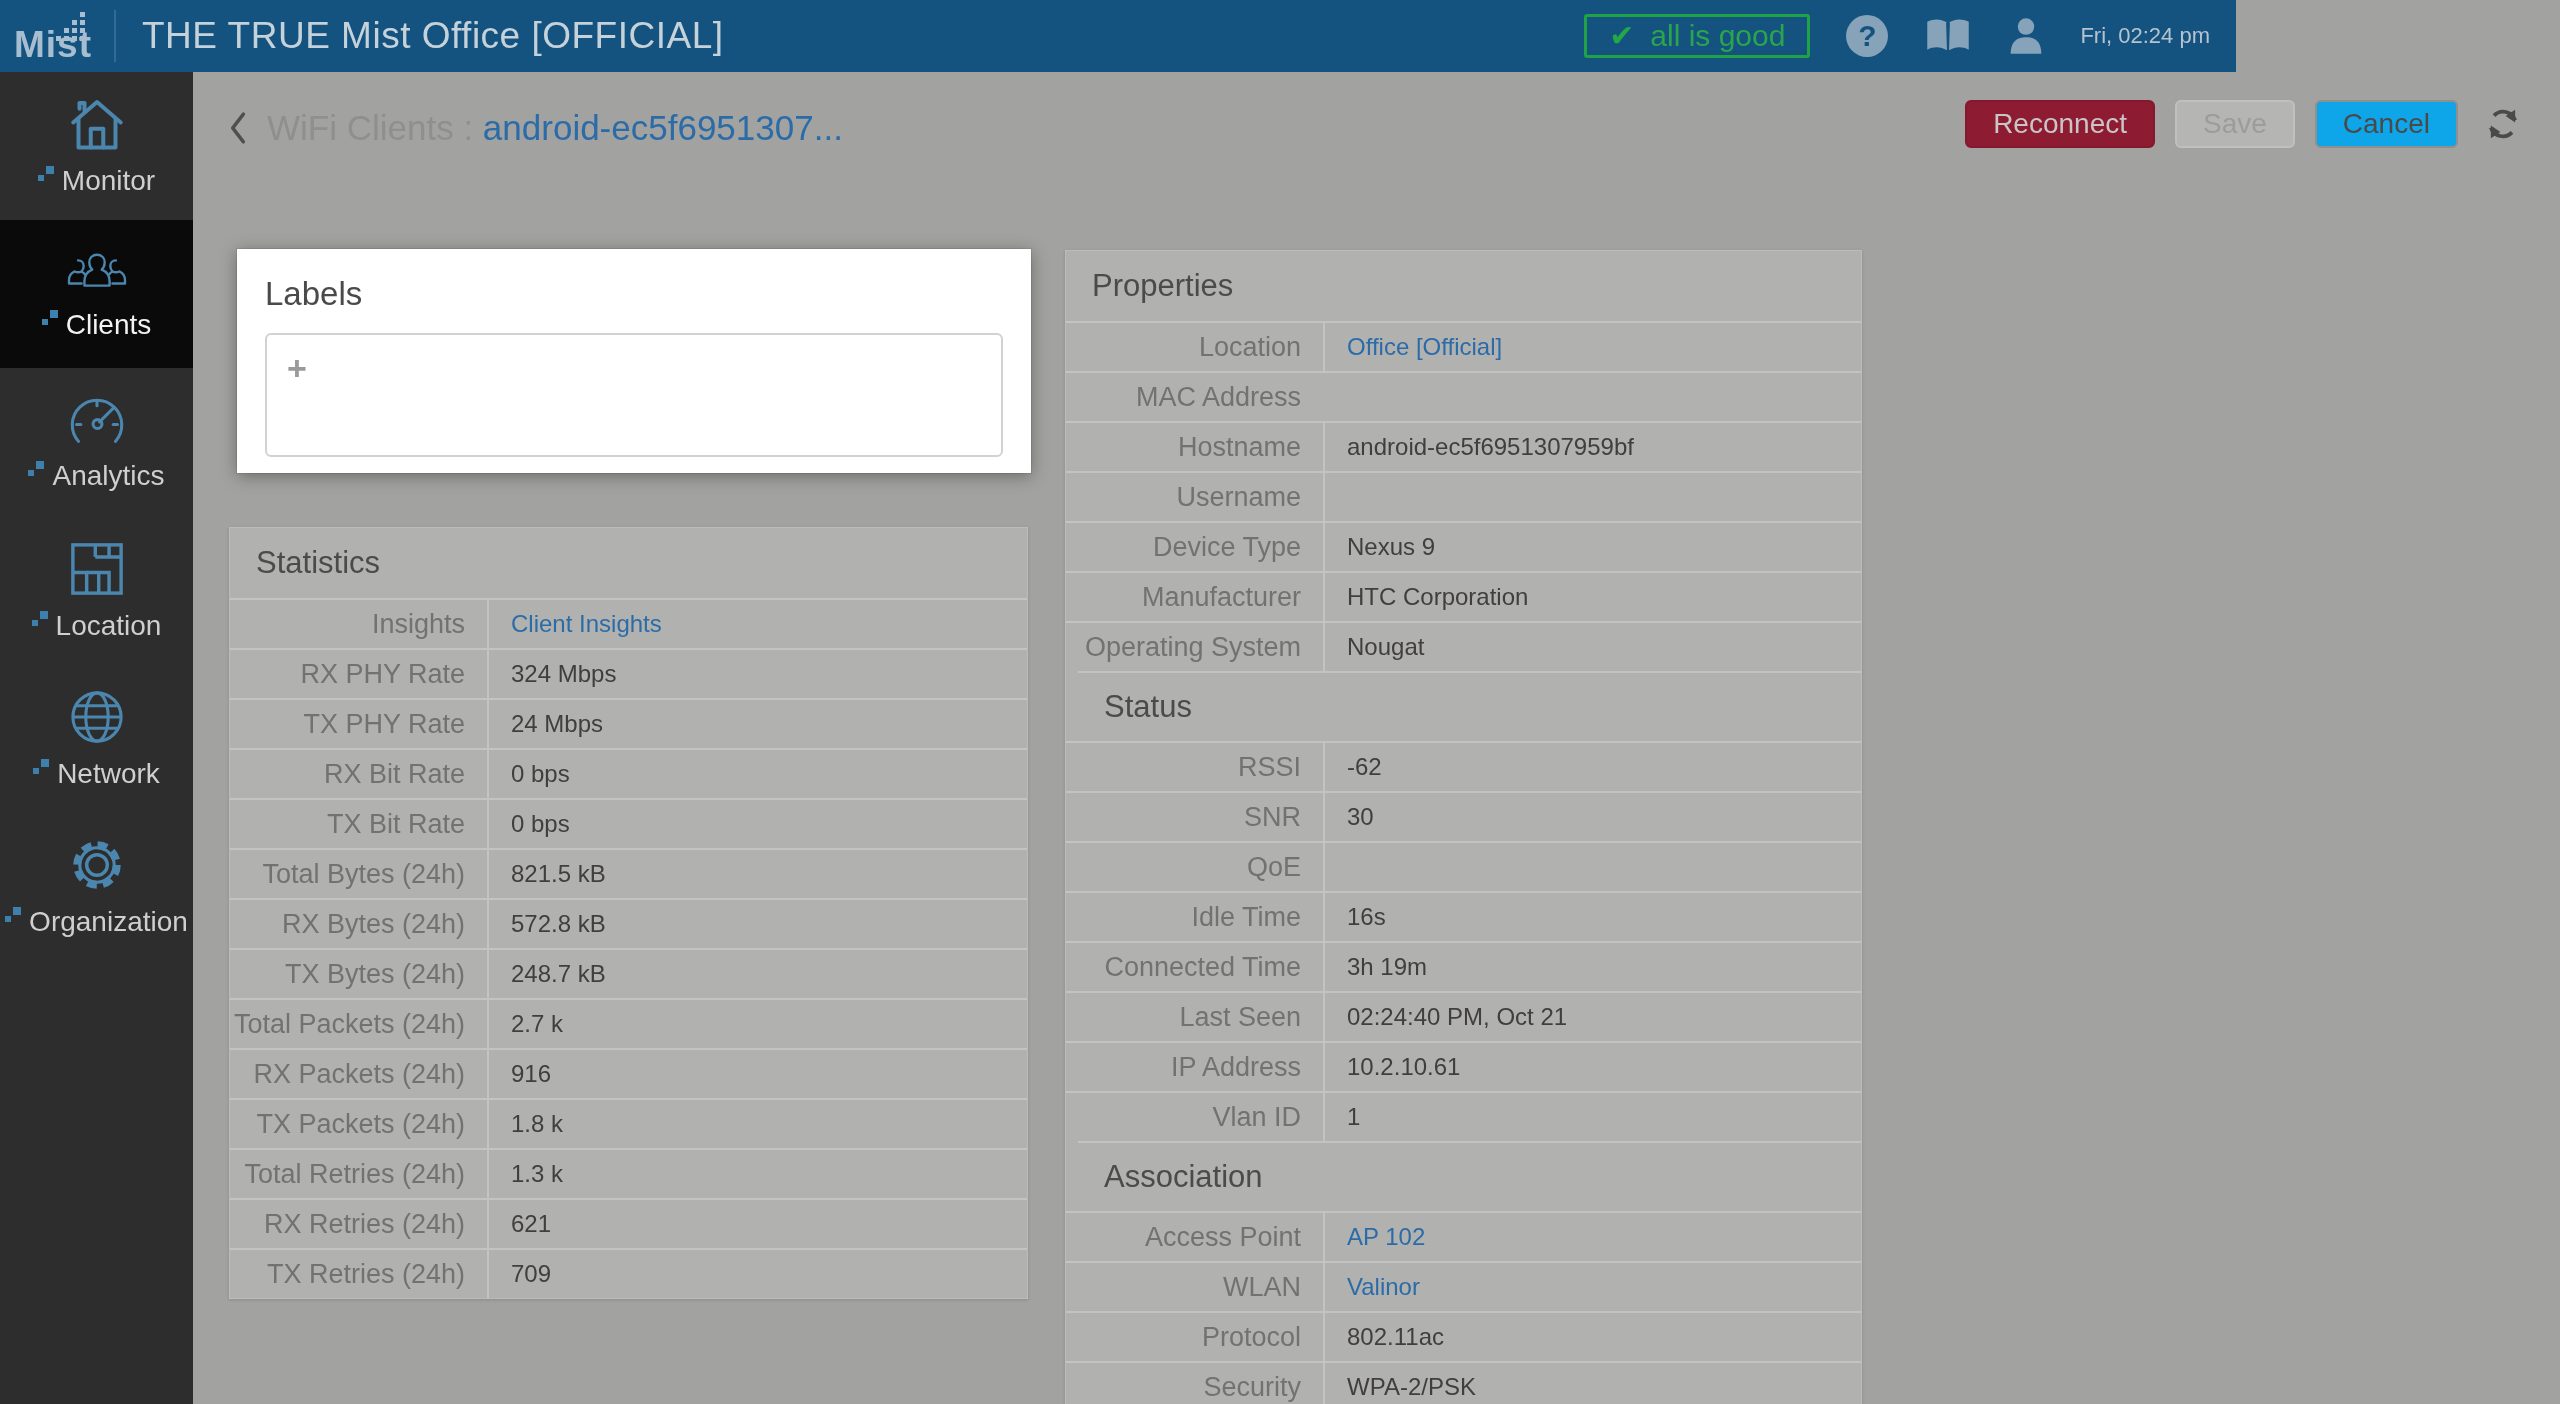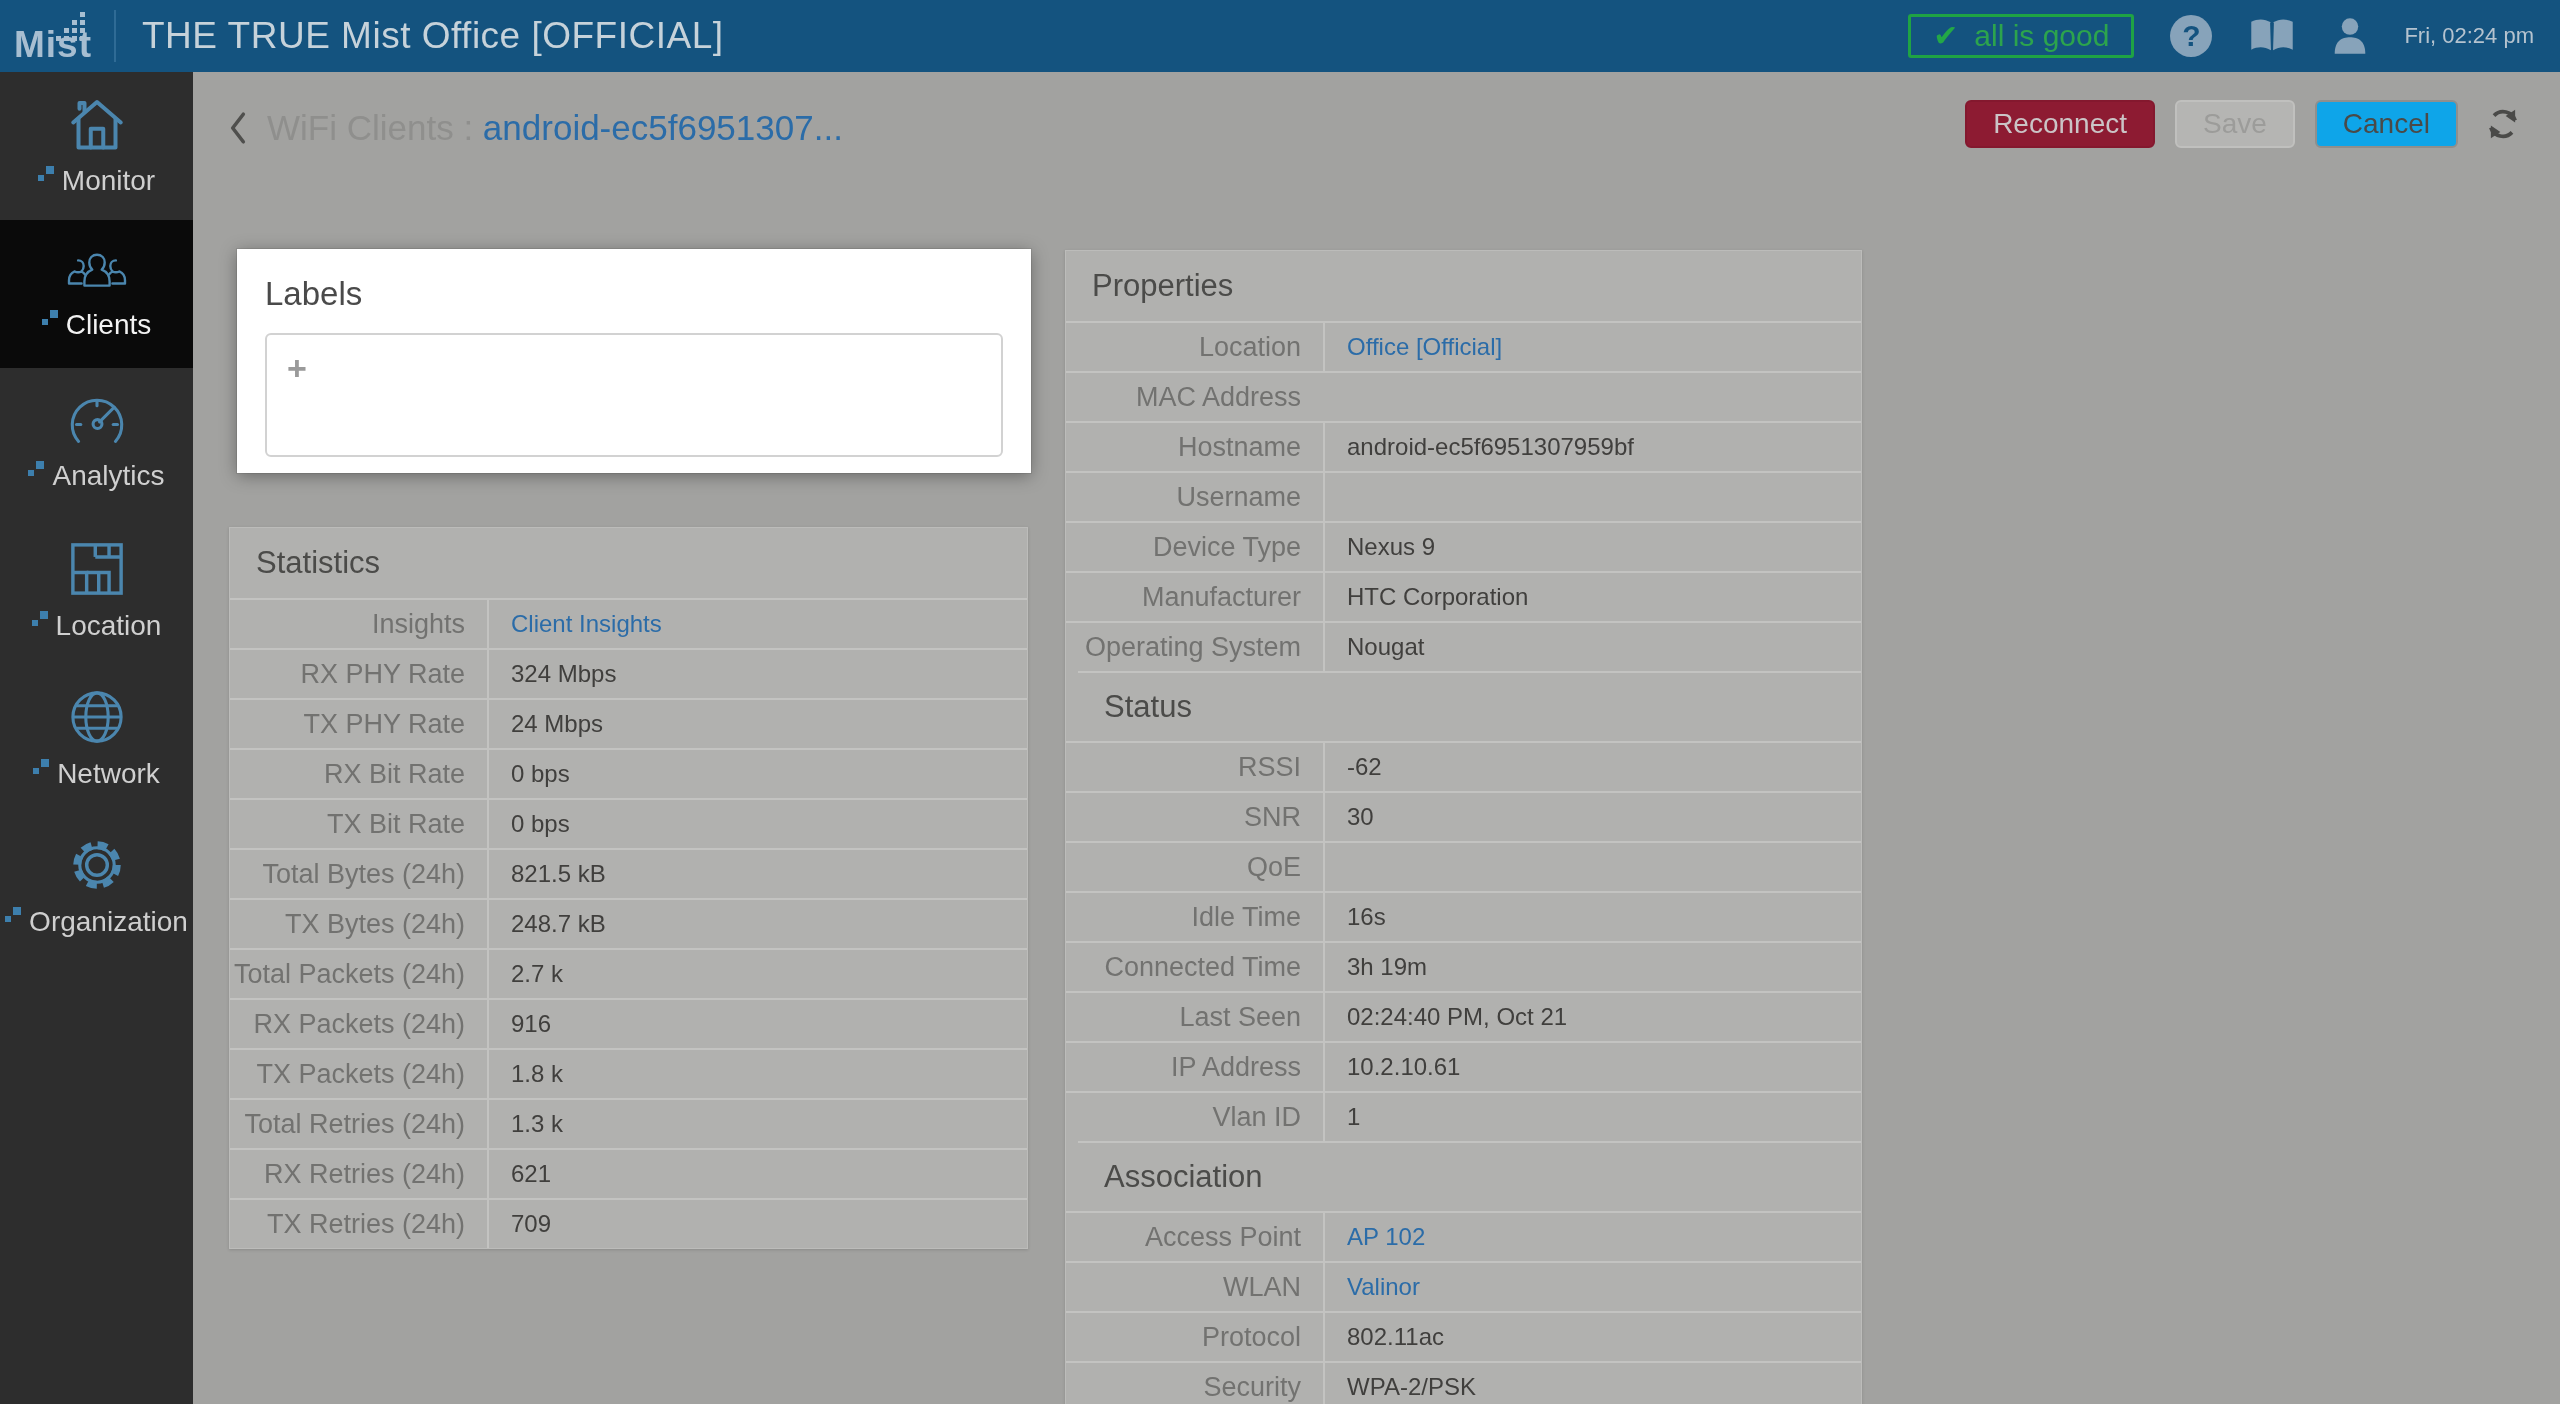--- a/index.html
+++ b/index.html
@@ -14,21 +14,21 @@
     --card_bg:#b1b1af;
     --card_line:#c3c3c1;
     --label_gray:#727270;
     --value_gray:#403f3d;
   }
   *{box-sizing:border-box;margin:0;padding:0;}
   html,body{width:2560px;height:1404px;overflow:hidden;}
   body{font-family:"Liberation Sans","DejaVu Sans",sans-serif;background:var(--main_bg);position:relative;}
 
   
-  .topbar{position:absolute;left:0;top:0;width:2560px;height:72px;background:var(--topbar_blue);display:flex;align-items:center;gap:8px;}
+  .topbar{position:absolute;left:0;top:0;width:2236px;height:72px;background:var(--topbar_blue);display:flex;align-items:center;gap:8px;}
   .logo-block{width:106px;height:72px;position:relative;flex:none;}
   .logo-text{position:absolute;left:14px;bottom:6px;font-size:37px;font-weight:bold;color:#a7bed1;letter-spacing:1px;}
   .logo-dots{position:absolute;left:56px;top:7px;display:flex;align-items:flex-end;gap:3px;height:34px;}
   .logo-dots .col{display:flex;flex-direction:column;gap:3px;}
   .logo-dots i{width:5px;height:5px;background:#a7bed1;display:block;}
   .topbar-divider{width:2px;height:52px;background:#2f6b95;flex:none;}
   .org-title{color:#c6d2da;font-size:37px;margin-left:18px;letter-spacing:0.5px;white-space:nowrap;}
   .topbar-right{margin-left:auto;display:flex;align-items:center;gap:36px;padding-right:26px;}
   .status-badge{display:flex;align-items:center;gap:16px;border:3px solid var(--badge_green);border-radius:3px;padding:5px 22px;height:44px;}
   .status-badge .check{color:#23a847;font-size:30px;font-weight:bold;line-height:1;}
@@ -292,20 +292,24 @@
         </div>
         <div class="t-row">
           <div class="t-label">TX Bit Rate</div>
           <div class="t-val">0 bps</div>
         </div>
         <div class="t-row">
           <div class="t-label">Total Bytes (24h)</div>
           <div class="t-val">821.5 kB</div>
         </div>
         <div class="t-row">
+          <div class="t-label">RX Bytes (24h)</div>
+          <div class="t-val">572.8 kB</div>
+        </div>
+        <div class="t-row">
           <div class="t-label">TX Bytes (24h)</div>
           <div class="t-val">248.7 kB</div>
         </div>
         <div class="t-row">
           <div class="t-label">Total Packets (24h)</div>
           <div class="t-val">2.7 k</div>
         </div>
         <div class="t-row">
           <div class="t-label">RX Packets (24h)</div>
           <div class="t-val">916</div>

